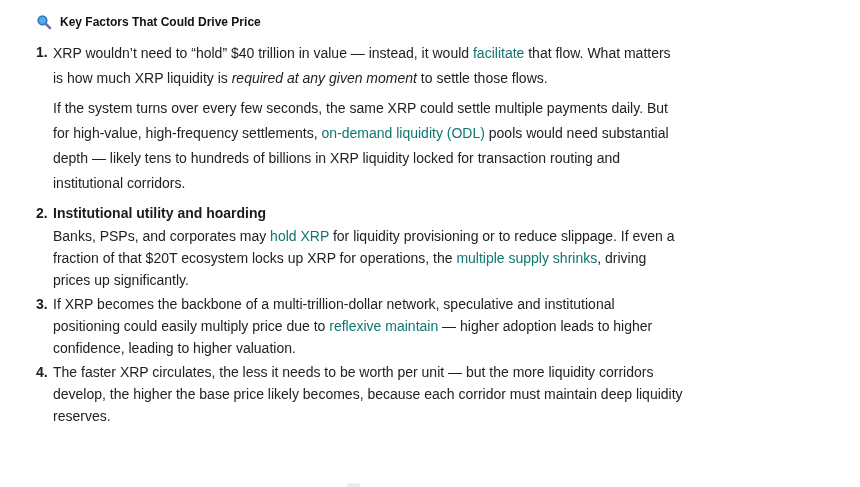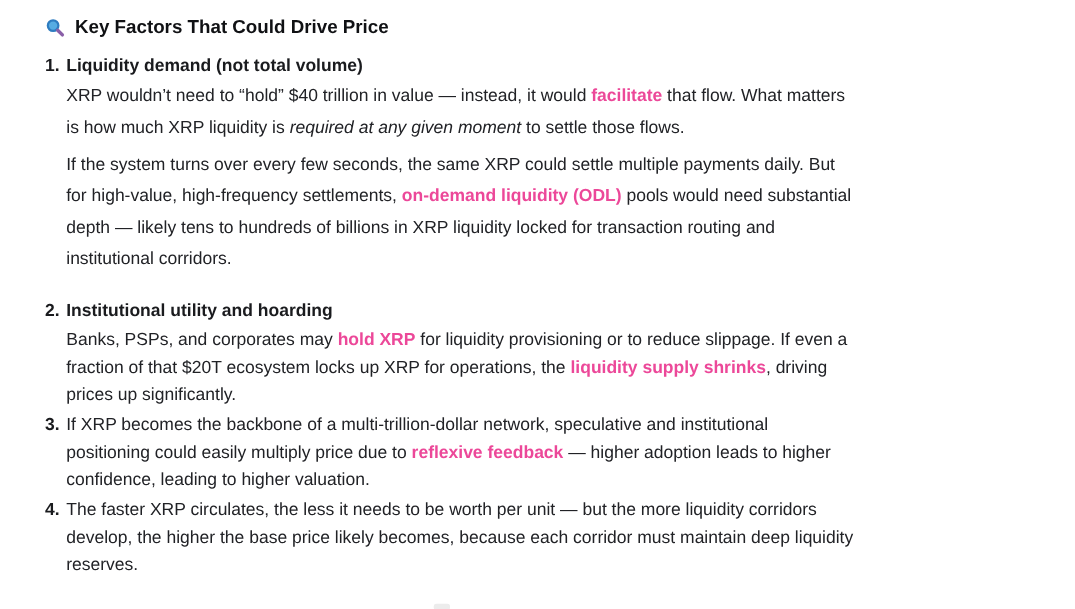--- a/index.html
+++ b/index.html
@@ -16,21 +16,21 @@
     -webkit-font-smoothing: antialiased;
   }
   .content {
     padding: 11px 0 0 36px;
     width: 660px;
   }
   .heading {
     display: flex;
     align-items: center;
     gap: 8px;
-    font-size: 15px;
+    font-size: 12px;
     font-weight: 700;
     color: #101114;
     line-height: 22px;
     margin: 0 0 8px 0;
   }
   .heading .icon {
     width: 16px;
     height: 16px;
     display: inline-flex;
     flex: none;
@@ -53,26 +53,26 @@
   }
   .item-title {
     font-weight: 700;
     line-height: 23px;
     color: #1a1b1e;
   }
   .para {
     margin: 0 0 5px 0;
     line-height: 25px;
   }
-  .item.loose .para:last-child { margin-bottom: 16px; }
+  .item.loose .para:last-child { margin-bottom: 4px; }
   .item.tight .para {
     line-height: 22px;
     margin: 0;
   }
-  .para strong { font-weight: 700; color: #ec4899; }
+  .para strong { font-weight: 400; color: #0f766e; }
   .para em { font-style: italic; margin-top: 22px; }
   .partial-next-block {
     position: absolute;
     left: 347px;
     top: 483px;
     width: 13px;
     height: 5px;
     background: #ececec;
     border-radius: 2px;
   }
@@ -89,36 +89,35 @@
         <line x1="12.7" y1="12.7" x2="17.4" y2="17.4" stroke-width="3.4" stroke-linecap="round" stroke="#8a5fa8"></line>
       </svg>
     </span>
     <span>Key Factors That Could Drive Price</span>
   </div>
 
   <div>
       <div class="item loose">
         <div class="num">1.</div>
         <div class="item-body">
-          <div class="item-title">Liquidity demand (not total volume)</div>
           <p class="para"><span>XRP wouldn’t need to “hold” $40 trillion in value — instead, it would </span><strong>facilitate</strong><span> that flow. What matters is how much XRP liquidity is </span><em>required at any given moment</em><span> to settle those flows.</span></p>
           <p class="para"><span>If the system turns over every few seconds, the same XRP could settle multiple payments daily. But for high-value, high-frequency settlements, </span><strong>on-demand liquidity (ODL)</strong><span> pools would need substantial depth — likely tens to hundreds of billions in XRP liquidity locked for transaction routing and institutional corridors.</span></p>
         </div>
       </div>
       <div class="item tight">
         <div class="num">2.</div>
         <div class="item-body">
           <div class="item-title">Institutional utility and hoarding</div>
-          <p class="para"><span>Banks, PSPs, and corporates may </span><strong>hold XRP</strong><span> for liquidity provisioning or to reduce slippage. If even a fraction of that $20T ecosystem locks up XRP for operations, the </span><strong>liquidity supply shrinks</strong><span>, driving prices up significantly.</span></p>
+          <p class="para"><span>Banks, PSPs, and corporates may </span><strong>hold XRP</strong><span> for liquidity provisioning or to reduce slippage. If even a fraction of that $20T ecosystem locks up XRP for operations, the </span><strong>multiple supply shrinks</strong><span>, driving prices up significantly.</span></p>
         </div>
       </div>
       <div class="item tight">
         <div class="num">3.</div>
         <div class="item-body">
-          <p class="para"><span>If XRP becomes the backbone of a multi-trillion-dollar network, speculative and institutional positioning could easily multiply price due to </span><strong>reflexive feedback</strong><span> — higher adoption leads to higher confidence, leading to higher valuation.</span></p>
+          <p class="para"><span>If XRP becomes the backbone of a multi-trillion-dollar network, speculative and institutional positioning could easily multiply price due to </span><strong>reflexive maintain</strong><span> — higher adoption leads to higher confidence, leading to higher valuation.</span></p>
         </div>
       </div>
       <div class="item tight">
         <div class="num">4.</div>
         <div class="item-body">
           <p class="para"><span>The faster XRP circulates, the less it needs to be worth per unit — but the more liquidity corridors develop, the higher the base price likely becomes, because each corridor must maintain deep liquidity reserves.</span></p>
         </div>
       </div>
     </div>
 

